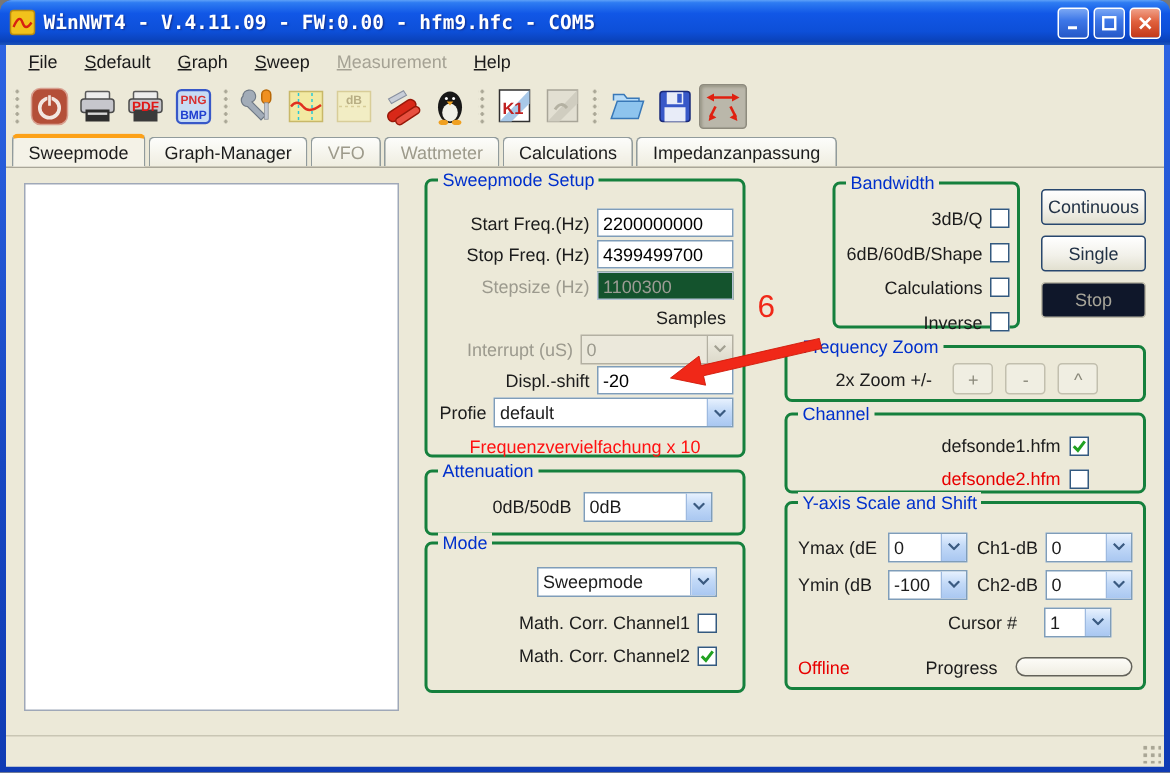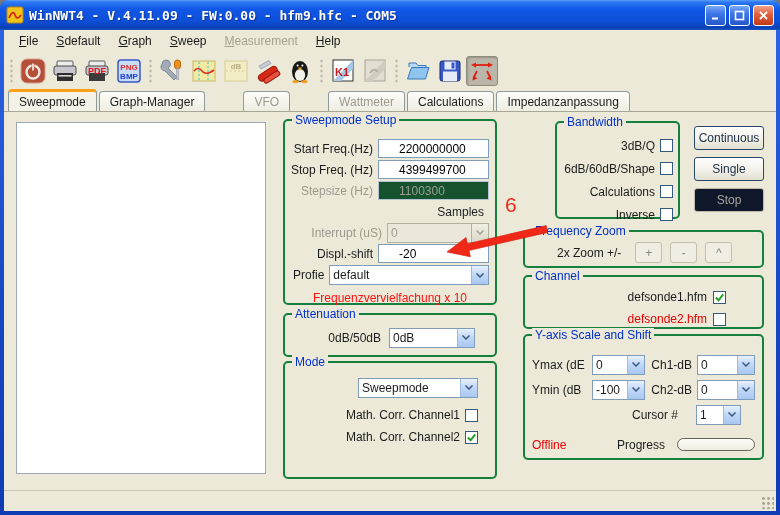--- a/index.html
+++ b/index.html
@@ -29,34 +29,34 @@
   .tb-grip{width:5px;height:26px;margin:0 3px;
     background-image:radial-gradient(circle,#A9A695 1px,transparent 1.2px);background-size:4px 5px;background-position:center;}
   .tb-btn{width:32px;height:30px;display:flex;align-items:center;justify-content:center;border-radius:3px;}
   .tb-btn.pressed{background:#BAB7AA;border:1px solid #8E8B7E;box-shadow:inset 1px 1px 2px #979484;}
   
   .tabbar{position:absolute;left:0;top:60px;right:0;height:21px;display:flex;align-items:flex-end;padding-left:4px;}
   .tab{height:20px;padding:0 10px;display:flex;align-items:center;margin-right:2px;
     border:1px solid #919B9C;border-bottom:none;border-radius:4px 4px 0 0;
     background:linear-gradient(180deg,#FDFDFB,#EFEDE0);white-space:nowrap;}
   .tab.active{height:22px;background:#F4F2E7;border-top:3px solid #FCA118;position:relative;z-index:3;}
-  .tab.disabled{color:#9D9A8B;margin-left:36px;}
+  .tab.disabled{color:#9D9A8B;}
   .tabpane{position:absolute;left:0;top:81px;right:0;height:379px;background:#ECE9D8;border-top:1px solid #A9A698;}
   
   .fs{position:relative;border:2px solid #15803d;border-radius:5px;}
   .fs>.legend{position:absolute;top:-8px;left:7px;background:#ECE9D8;padding:0 3px;color:#0030CC;}
   
   .plot-area{position:absolute;left:12px;top:10px;width:250px;height:352px;background:#fff;border:1px solid #9FA8B8;}
   .col-mid{position:absolute;left:279px;top:7px;width:214px;}
   .col-right{position:absolute;left:519px;top:9px;width:241px;}
   
   .frow{display:flex;align-items:center;height:21px;padding:0 6px 0 4px;}
   .flabel{flex:1;text-align:right;margin-right:5px;white-space:nowrap;}
   .flabel.gray{color:#9C9A8E;}
-  .tinput{width:111px;height:19px;border:1px solid #7F9DB9;background:#fff;font-size:12px;padding:0 20px;}
+  .tinput{width:91px;height:19px;border:1px solid #7F9DB9;background:#fff;font-size:12px;padding:0 3px;}
   .tinput:disabled,.tinput.disabled{background:#14532d;color:#9C9C94;border-color:#B5C2D4;}
   .combo{height:20px;border:1px solid #7F9DB9;background:#fff;display:flex;align-items:center;}
   .combo .val{flex:1;padding-left:3px;white-space:nowrap;overflow:hidden;}
   .combo .cbtn{width:17px;align-self:stretch;border-left:1px solid #9EBAE0;border-radius:0 1px 1px 0;
     background:linear-gradient(180deg,#E7F1FE,#C2D9F7 45%,#A9C7F1);display:flex;align-items:center;justify-content:center;}
   .combo.disabled{background:#EBE8DB;color:#9C9A8E;border-color:#B3B0A2;}
   .combo.disabled .cbtn{background:linear-gradient(180deg,#F0EEE3,#DCD9CA);border-left-color:#B3B0A2;}
   .note-red{color:#FF1010;text-align:center;margin-top:5px;}
   .cb{width:13px;height:13px;border:1px solid #33597F;background:#fff;display:flex;align-items:center;justify-content:center;flex:0 0 auto;}
   
@@ -322,21 +322,21 @@
               <span class="val">0dB</span>
               <span class="cbtn">
                   <svg width="8" height="5" viewBox="0 0 8 5">
                     <path d="M0.5 0.5 L4 4 L7.5 0.5" stroke="#3A5A80" stroke-width="1.5" fill="none"></path>
                   </svg>
                 </span>
             </div>
           </div>
         </div>
 
-        <div class="fs" style="height:118px;padding-top:13px;">
+        <div class="fs" style="height:101px;padding-top:13px;">
           <span class="legend">Mode</span>
           <div class="frow" style="height:23px;justify-content:flex-end;padding-right:17px;">
             <div class="combo" style="width:120px;">
               <span class="val">Sweepmode</span>
               <span class="cbtn">
                   <svg width="8" height="5" viewBox="0 0 8 5">
                     <path d="M0.5 0.5 L4 4 L7.5 0.5" stroke="#3A5A80" stroke-width="1.5" fill="none"></path>
                   </svg>
                 </span>
             </div>

